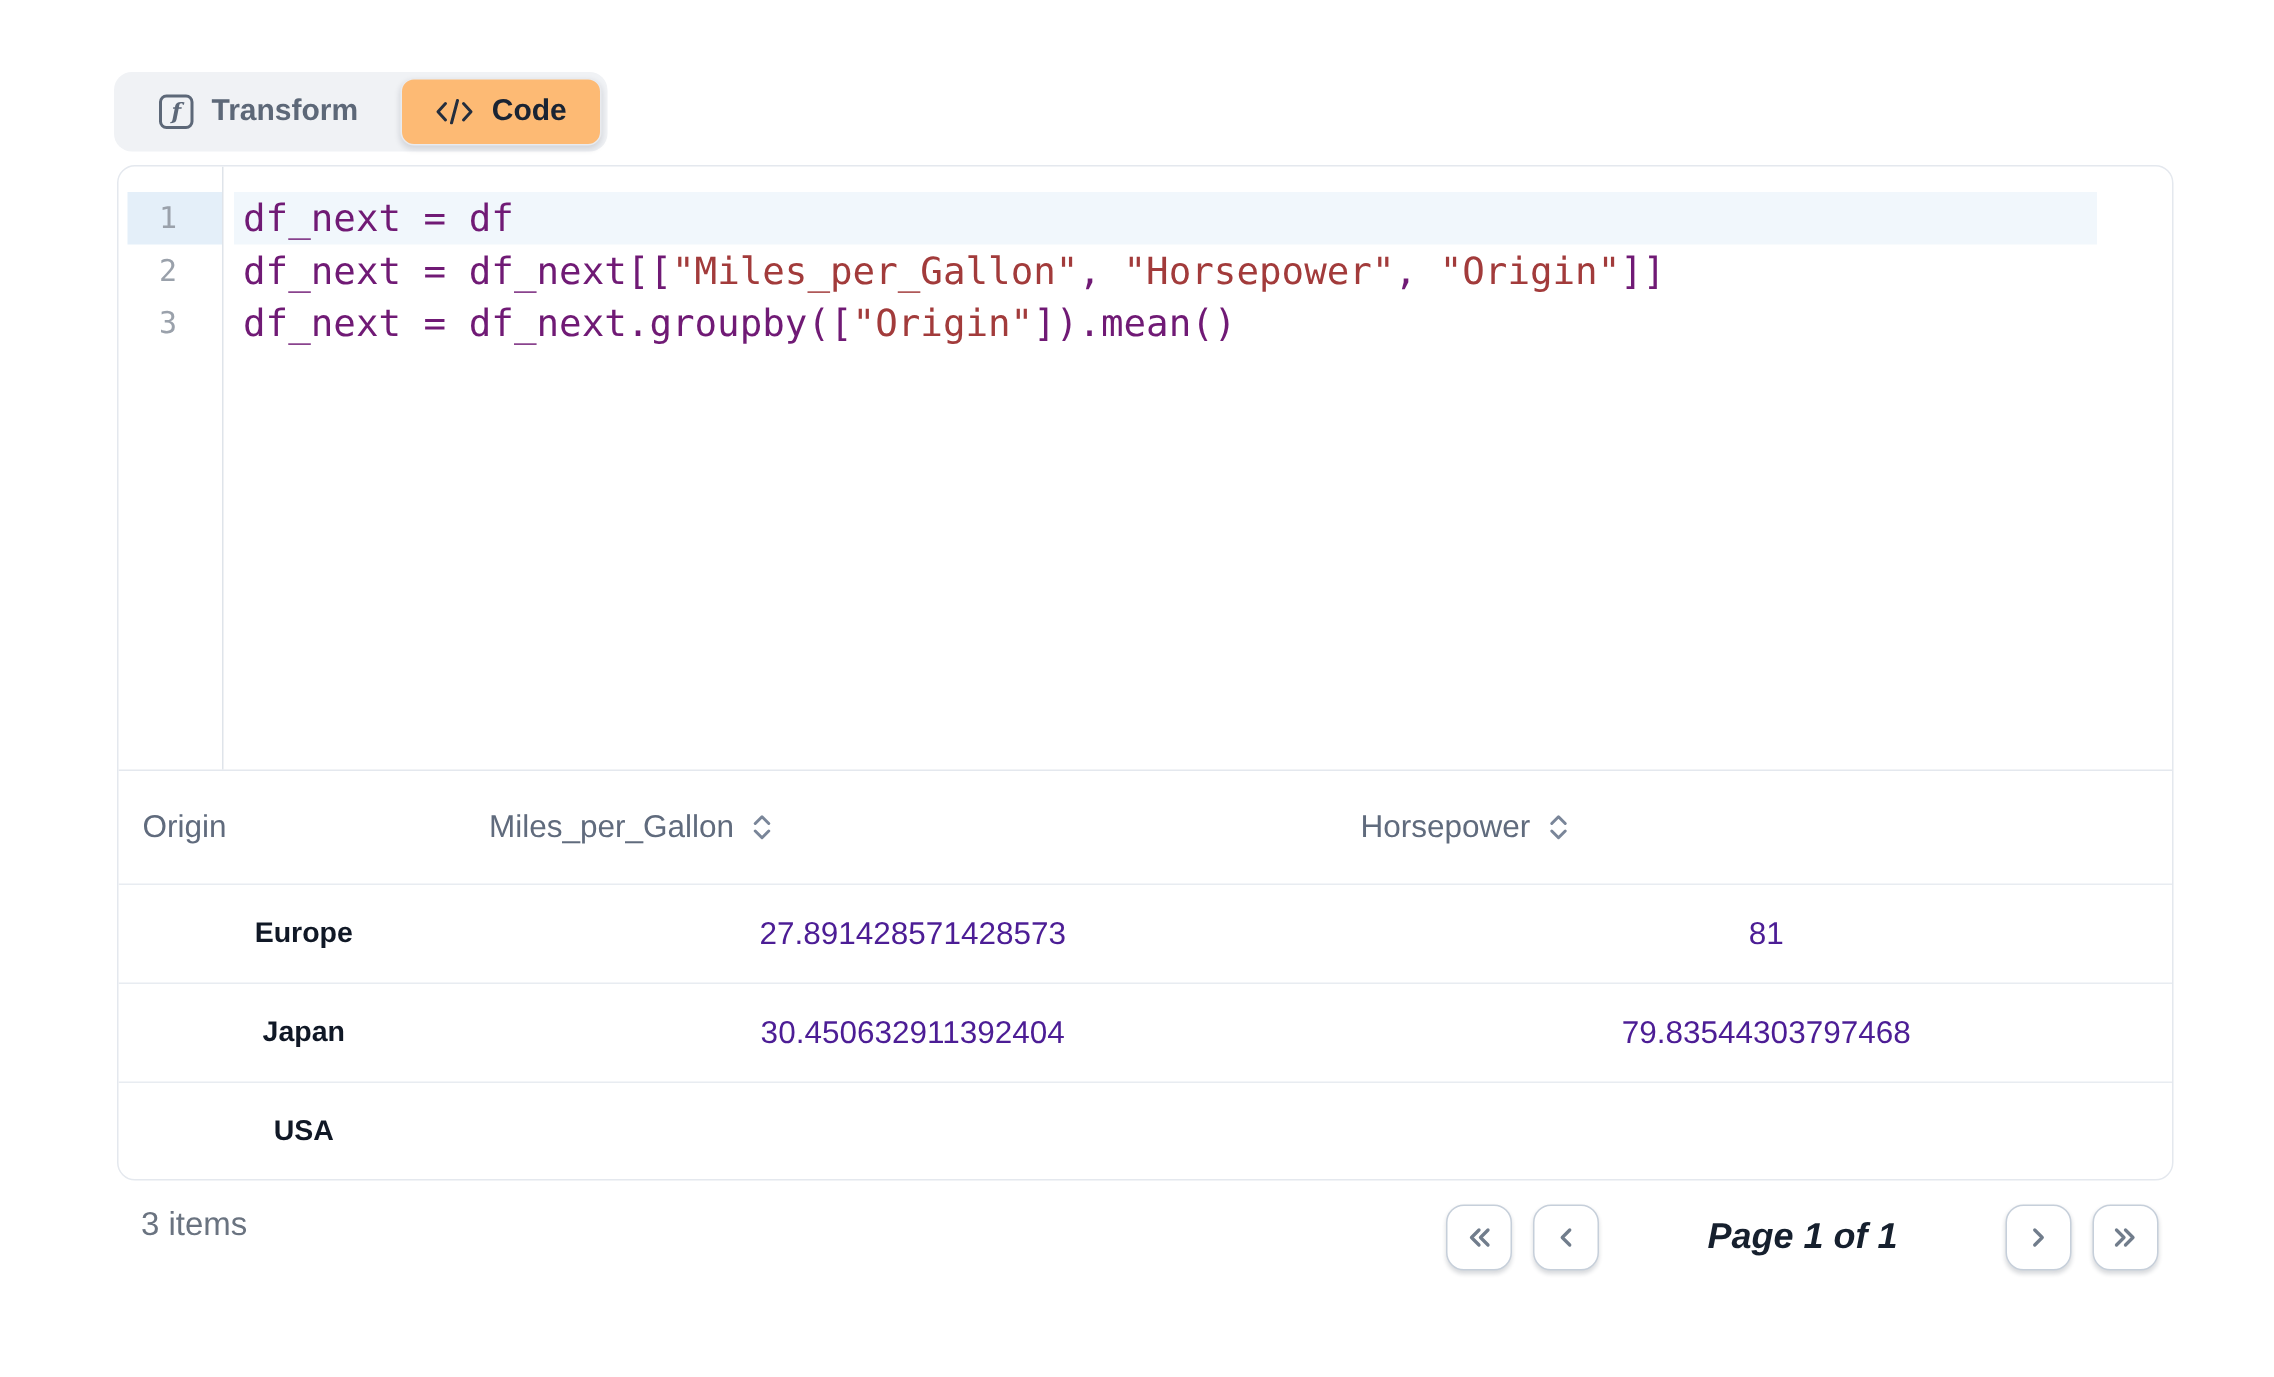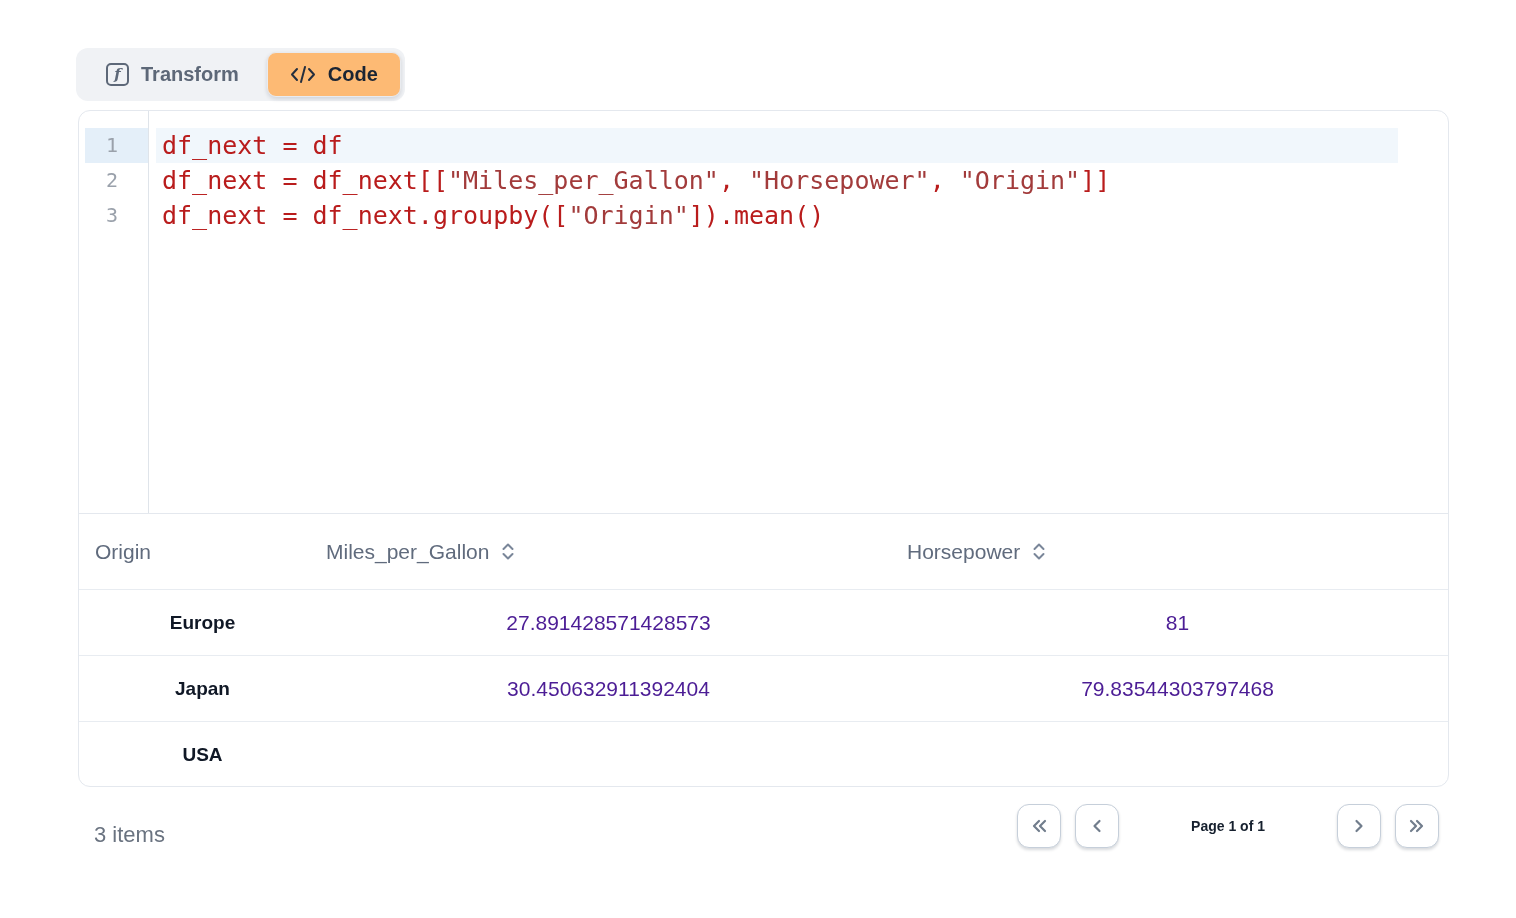--- a/index.html
+++ b/index.html
@@ -50,48 +50,48 @@
     width:63px; flex:0 0 63px; text-align:right; padding-right:30px;
     font-size:20px; line-height:35px; color:#9aa1ab;
   }
   .gutter-cell.active { background:#e4eff9; }
   .code-cell {
     flex:1; margin-left:8px; margin-right:50px; padding-left:6px;
     font-size:25px; line-height:35px; white-space:pre; color:#1b2332;
   }
   .code-cell.active { background:#f1f7fc; }
   .tok-string { color:#a23b3b; }
-  .tok-plain { color:#b91c1c; }
+  .tok-plain { color:#701a75; }
 
   
   .table { border-top:1px solid #e4e8ee; }
   .tr, .thead-row { display:grid; grid-template-columns:231px 581px 1fr; align-items:center;text-align:center; }
   .thead-row { height:75px; }
   .th {
     display:flex; align-items:center; gap:12px; padding-left:16px;
     font-size:21px; color:#606b7d; font-weight:400;
   }
   .th.sortable { cursor:pointer; }
   .tr { height:66px; border-top:1px solid #e8ecf1; }
   .td { padding-left:16px; font-size:21px; color:#4c1d95; }
   .td.origin { font-weight:700; color:#101826; font-size:19px; }
 
   
   .footer {
     position:absolute; left:78px; top:803px; width:1371px; height:45px;
-    display:flex; align-items:flex-end; justify-content:space-between;
+    display:flex; align-items:flex-start; justify-content:space-between;
   }
   .items-count { margin-left:16px; font-size:22px; color:#6a7380; }
   .pager { display:flex; align-items:center; gap:14px; margin-right:10px; }
   .pg-btn {
     width:44px; height:44px; border:1px solid #c6cfda; border-radius:12px;
     background:#ffffff; display:flex; align-items:center; justify-content:center;
     cursor:pointer; box-shadow:0 2px 3px rgba(15,23,42,.16);
   }
-  .page-indicator { font-size:14px; font-weight:600; color:#16202e; margin:0 58px; }
+  .page-indicator { font-size:24px; font-weight:600; color:#16202e; margin:0 58px;font-style:italic; }
   svg { display:block; }
 </style>
 </head>
 <body>
 
 <div class="page">
 
   <div class="tabbar">
     <div class="tab">
       <span class="fn-badge">f</span>

